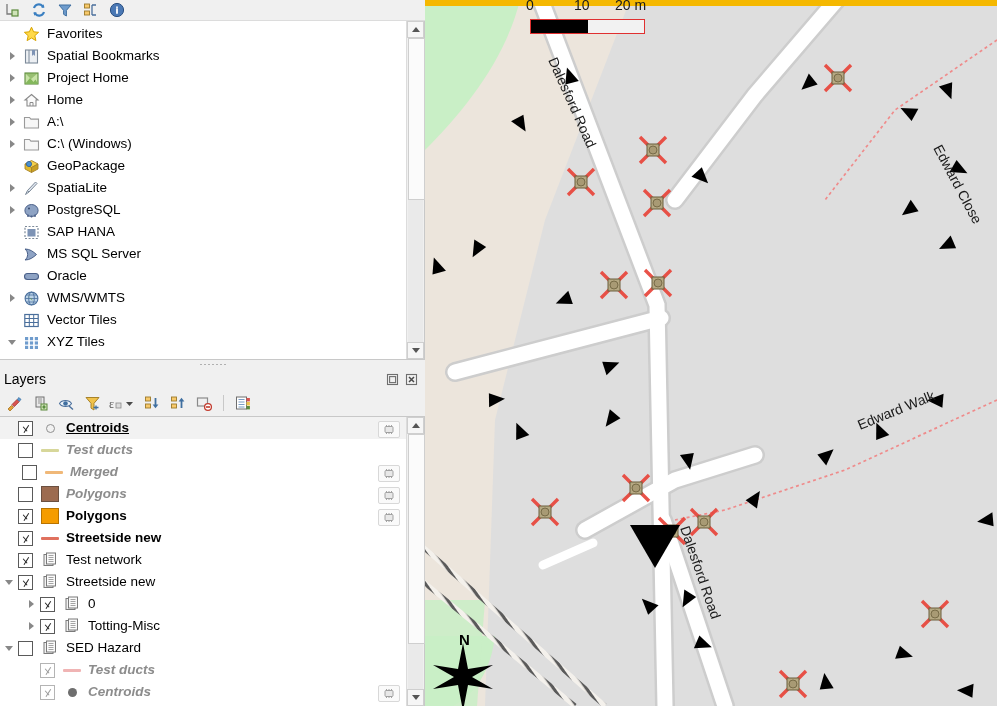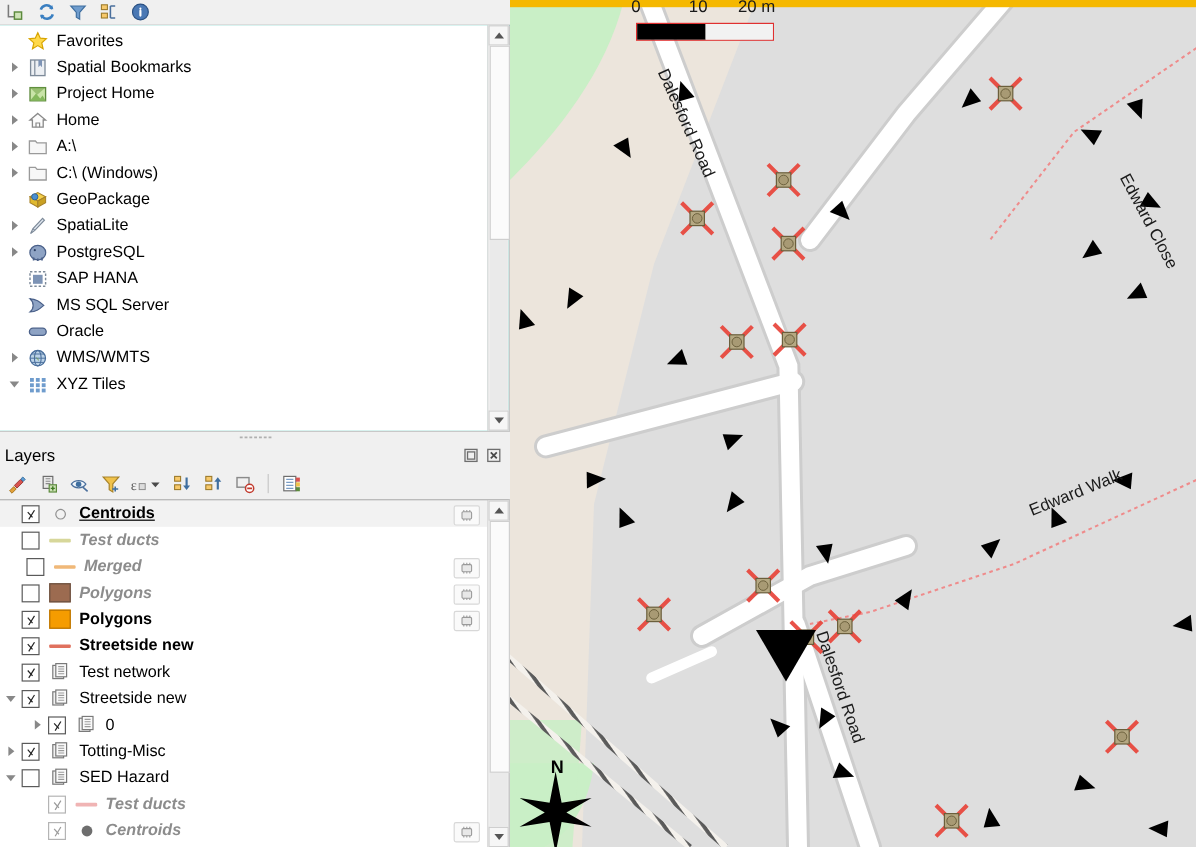--- a/index.html
+++ b/index.html
@@ -15,21 +15,21 @@
 
   
   .browser-toolbar{
     height:20px;min-height:20px;background:#f0f0f0;
     display:flex;align-items:center;padding-left:4px;gap:9px;
     border-bottom:1px solid #dcdcdc;
   }
   .tb-ico{width:17px;height:17px;display:flex;align-items:center;justify-content:center;}
 
   
-  .browser-wrap{position:relative;flex:0 0 338px;height:338px;background:#14b8a6;border:1px solid #c8c8c8;border-top:none;border-left:none;display:flex;}
+  .browser-wrap{position:relative;flex:0 0 338px;height:338px;background:#404040;border:1px solid #c8c8c8;border-top:none;border-left:none;display:flex;}
   .tree{flex:1;overflow:hidden;padding-top:2px;background:#fff;}
   .tree-row{height:22px;display:flex;align-items:center;padding-left:4px;white-space:nowrap;}
   .expander{width:16px;height:22px;display:flex;align-items:center;justify-content:center;flex:0 0 16px;}
   .caret-right{width:0;height:0;border-left:5px solid #888;border-top:4px solid transparent;border-bottom:4px solid transparent;}
   .caret-down{width:0;height:0;border-top:5px solid #888;border-left:4px solid transparent;border-right:4px solid transparent;}
   .bico{width:22px;height:22px;flex:0 0 22px;display:flex;align-items:center;justify-content:center;margin-right:5px;}
   .blabel{font-size:13.5px;line-height:22px;}
 
   
   .vscroll{width:17px;background:#f0f0f0;border-left:1px solid #dcdcdc;display:flex;flex-direction:column;align-items:center;position:relative;}
@@ -282,20 +282,30 @@
               <svg width="17" height="17" viewBox="0 0 17 17">
                 <circle cx="8.5" cy="8.5" r="6.4" fill="#bcd3e8" stroke="#4a6f9c" stroke-width="1.1"></circle>
                 <ellipse cx="8.5" cy="8.5" rx="2.8" ry="6.4" fill="none" stroke="#4a6f9c" stroke-width=".9"></ellipse>
                 <path d="M2.2 8.5h12.6M3.2 5h10.6M3.2 12h10.6" stroke="#4a6f9c" stroke-width=".8"></path>
                 <path d="M4.5 5.5a4 4 0 003 2.5 3 3 0 012 3" fill="#6f9e4c" opacity=".75"></path>
               </svg>
             </div>
             <span class="blabel">WMS/WMTS</span>
           </div>
           <div class="tree-row">
+            <div class="expander"></div>
+            <div class="bico">
+              <svg width="17" height="17" viewBox="0 0 17 17">
+                <rect x="1.8" y="2.5" width="13.4" height="12" fill="#fff" stroke="#4a6f9c" stroke-width="1.2"></rect>
+                <path d="M6.3 2.5v12M10.7 2.5v12M1.8 6.5h13.4M1.8 10.5h13.4" stroke="#4a6f9c" stroke-width="1"></path>
+              </svg>
+            </div>
+            <span class="blabel">Vector Tiles</span>
+          </div>
+          <div class="tree-row">
             <div class="expander">
               <i class="caret-down"></i>
             </div>
             <div class="bico">
               <svg width="17" height="17" viewBox="0 0 17 17">
                 <g fill="#6f9ccd">
                   <rect x="2" y="3" width="3.2" height="3.2"></rect>
                   <rect x="6.9" y="3" width="3.2" height="3.2"></rect>
                   <rect x="11.8" y="3" width="3.2" height="3.2"></rect>
                   <rect x="2" y="7.4" width="3.2" height="3.2"></rect>
@@ -533,21 +543,21 @@
             </div>
             <div class="lsym">
               <svg width="16" height="16" viewBox="0 0 16 16">
                 <rect x="2" y="2.5" width="9" height="11" fill="#f2f2f2" stroke="#7a7a7a" stroke-width="1"></rect>
                 <rect x="4.5" y="1" width="9" height="11" fill="#fafafa" stroke="#7a7a7a" stroke-width="1"></rect>
                 <path d="M6.5 3.5h5M6.5 5.5h5M6.5 7.5h5M6.5 9.5h5" stroke="#9a9a9a" stroke-width=".9"></path>
               </svg>
             </div>
             <span class="llabel">0</span>
           </div>
-          <div class="lrow" style="">
+          <div class="lrow" style="padding-left: 22px;">
             <div class="lexp">
               <i class="caret-right"></i>
             </div>
             <div class="cb">
               <i class="tick"></i>
             </div>
             <div class="lsym">
               <svg width="16" height="16" viewBox="0 0 16 16">
                 <rect x="2" y="2.5" width="9" height="11" fill="#f2f2f2" stroke="#7a7a7a" stroke-width="1"></rect>
                 <rect x="4.5" y="1" width="9" height="11" fill="#fafafa" stroke="#7a7a7a" stroke-width="1"></rect>

